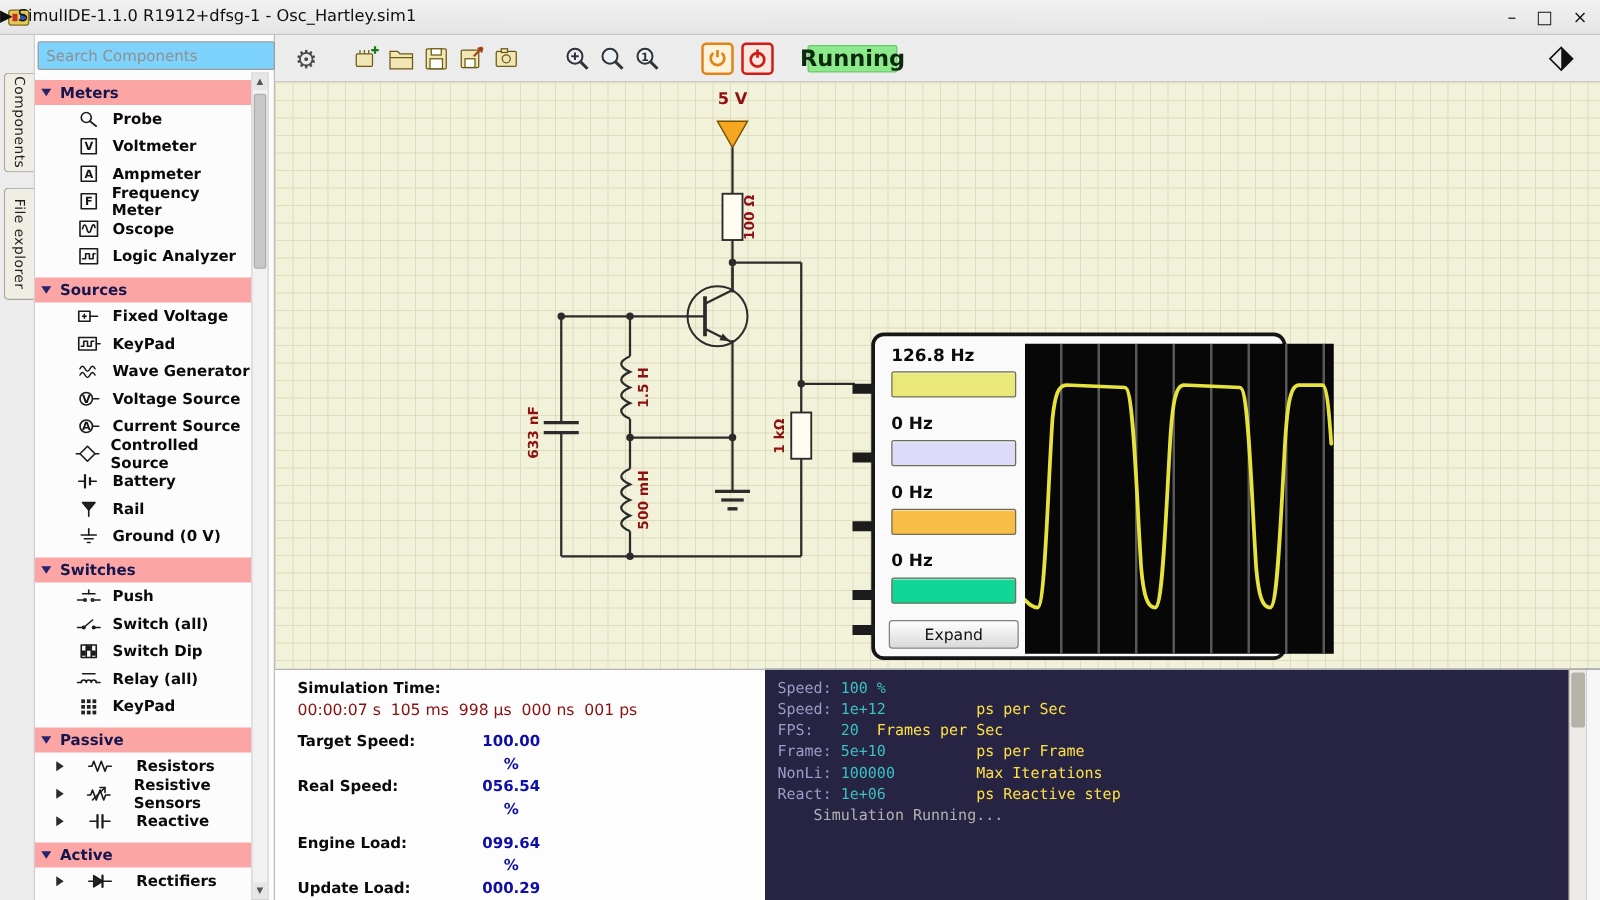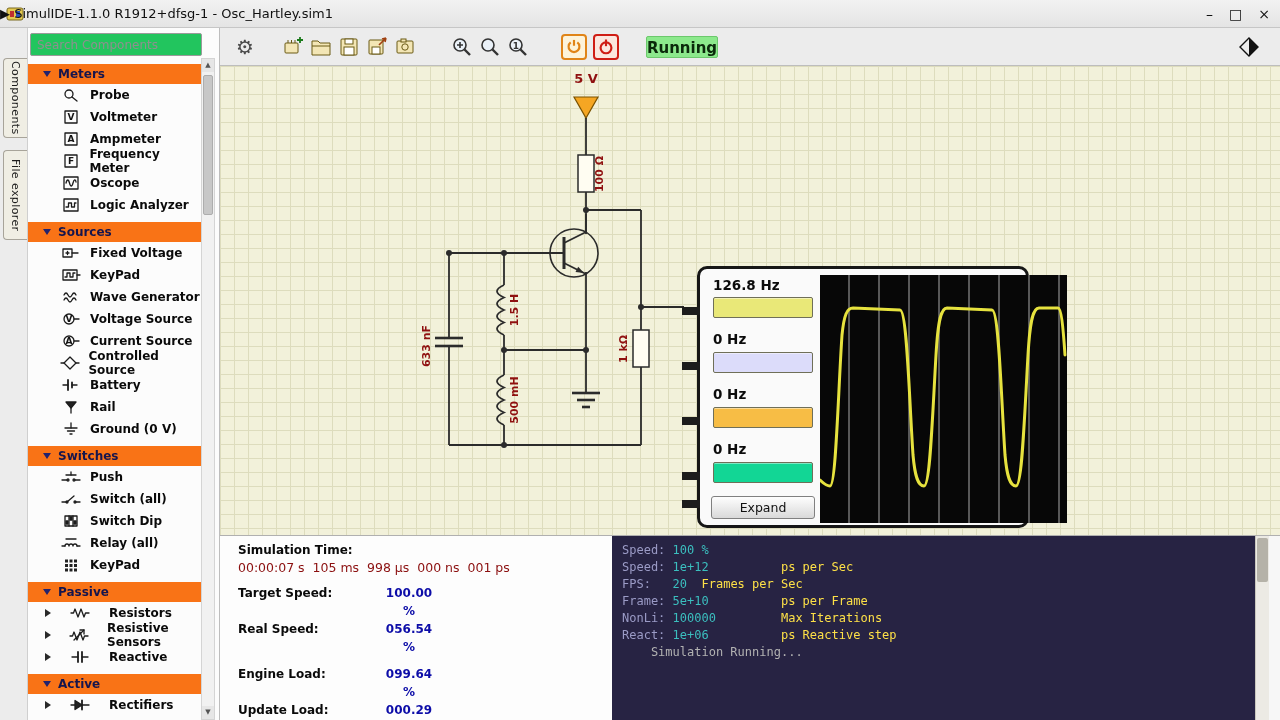--- a/index.html
+++ b/index.html
@@ -12,45 +12,45 @@
   .win-controls{position:absolute;right:10px;top:0;height:28px;display:flex;align-items:center;gap:16px;font-size:14px;color:#111}
   .win-controls span{cursor:default;line-height:1}
   
   .side-strip{position:absolute;left:0;top:28px;width:28px;height:692px;background:#ececec;border-right:1px solid #cfcfcf}
   .vtab{position:absolute;left:3px;width:24px;background:#f0eee4;border:1px solid #a8a49a;border-right:none;border-radius:4px 0 0 4px;display:flex;align-items:center;justify-content:center}
   .vtab span{writing-mode:vertical-rl;font-size:11px;color:#1c1c1c;letter-spacing:.4px}
   .vtab.t1{top:30px;height:80px}
   .vtab.t2{top:122px;height:90px}
   
   .sidebar{position:absolute;left:28px;top:28px;width:192px;height:692px;background:#fcfcfc;border-right:1px solid #bdbdbd}
-  .search{position:absolute;left:2px;top:5px;width:172px;height:23px;border:1px solid #9a9a9a;border-radius:2px;background:#22c55e;font-size:12px;padding:0 6px;color:#222;font-family:"DejaVu Sans",sans-serif}
+  .search{position:absolute;left:2px;top:5px;width:190px;height:23px;border:1px solid #9a9a9a;border-radius:2px;background:#7dd3fc;font-size:12px;padding:0 6px;color:#222;font-family:"DejaVu Sans",sans-serif}
   .search::placeholder{color:#8f8f8f}
   .tree{position:absolute;left:0;top:30px;right:18px;bottom:0;overflow:hidden}
-  .tree-cat{height:20px;margin-top:6px;background:#f97316;display:flex;align-items:center;gap:7px;padding-left:15px}
+  .tree-cat{height:20px;margin-top:6px;background:#fca5a5;display:flex;align-items:center;gap:7px;padding-left:5px}
   .cat-arrow{width:0;height:0;border-left:4px solid transparent;border-right:4px solid transparent;border-top:6px solid #23236e}
   .cat-label{font-weight:bold;font-size:12px;color:#15154d}
   .tree-item{height:22px;display:flex;align-items:center;gap:8px;padding-left:32px}
   .tree-item.sub{padding-left:17px;gap:18px}
   .sub-arrow{width:0;height:0;border-top:4px solid transparent;border-bottom:4px solid transparent;border-left:6px solid #2a2a2a}
   .ci{width:22px;height:16px;display:flex;align-items:center;justify-content:center}
   .ci svg{stroke:#1b1b1b;fill:none;stroke-width:1.3;stroke-linecap:round;stroke-linejoin:round}
   .ci svg text{stroke:none;fill:#141414;font:bold 9px "DejaVu Sans",sans-serif}
   .ci-label{font-size:12px;font-weight:bold;color:#0a0a0a}
   .sb-scroll{position:absolute;right:4px;top:30px;bottom:0;width:14px;background:#f1f1f1;border:1px solid #d4d4d4}
   .sb-btn{position:absolute;left:0;width:12px;height:13px;font-size:7px;color:#555;text-align:center;line-height:13px;background:#e6e6e6}
   .sb-up{top:0}.sb-down{bottom:0}
   .sb-thumb{position:absolute;left:1px;top:16px;width:10px;height:140px;background:#c7c7c7;border:1px solid #adadad;border-radius:2px}
   
   .toolbar{position:absolute;left:220px;top:28px;width:1060px;height:38px;background:#ececec;border-bottom:1px solid #bdbdbd}
   .tbtn{position:absolute;top:6px;width:26px;height:26px;display:flex;align-items:center;justify-content:center}
   .gear{font-size:20px;color:#4a4a4a;line-height:1}
   .pwr{border-radius:4px}
   .pwr.on{border:2px solid #e08418;background:#fdf3da}
   .pwr.off{border:2px solid #cf1d15;background:#fbe7df}
-  .running{position:absolute;left:426px;top:8px;width:72px;height:22px;background:#8ce98c;border:1px solid #6cc86c;border-radius:2px;display:flex;align-items:flex-end;justify-content:center;font-size:15px;font-weight:bold;color:#0b290b}
+  .running{position:absolute;left:426px;top:8px;width:72px;height:22px;background:#8ce98c;border:1px solid #6cc86c;border-radius:2px;display:flex;align-items:flex-start;justify-content:center;font-size:18px;font-weight:bold;color:#0b290b}
   
   .canvas{position:absolute;left:220px;top:66px;width:1060px;height:469px;background-color:#f2f1da;background-image:linear-gradient(#dddcbd 1px,transparent 1px),linear-gradient(90deg,#dddcbd 1px,transparent 1px);background-size:14px 14px;overflow:hidden}
   .circuit-svg{position:absolute;left:0;top:0;z-index:1}
   .circuit-svg .wire{stroke:#2b2b2b;stroke-width:1.8;fill:none}
   .circuit-svg .body{stroke:#2b2b2b;stroke-width:1.5;fill:#fffdf2}
   .circuit-svg text{fill:#8f1010;font:bold 11px "DejaVu Sans",sans-serif;stroke:none}
   .circuit-svg .rail-txt{font-size:13px}
   
   .fm-panel{position:absolute;left:477px;top:200px;width:332px;height:262px;background:#fafafa;border:3px solid #161616;border-radius:10px;z-index:2}
   .fm-pin{position:absolute;left:-18px;width:18px;height:8px;background:#1c1c1c}

